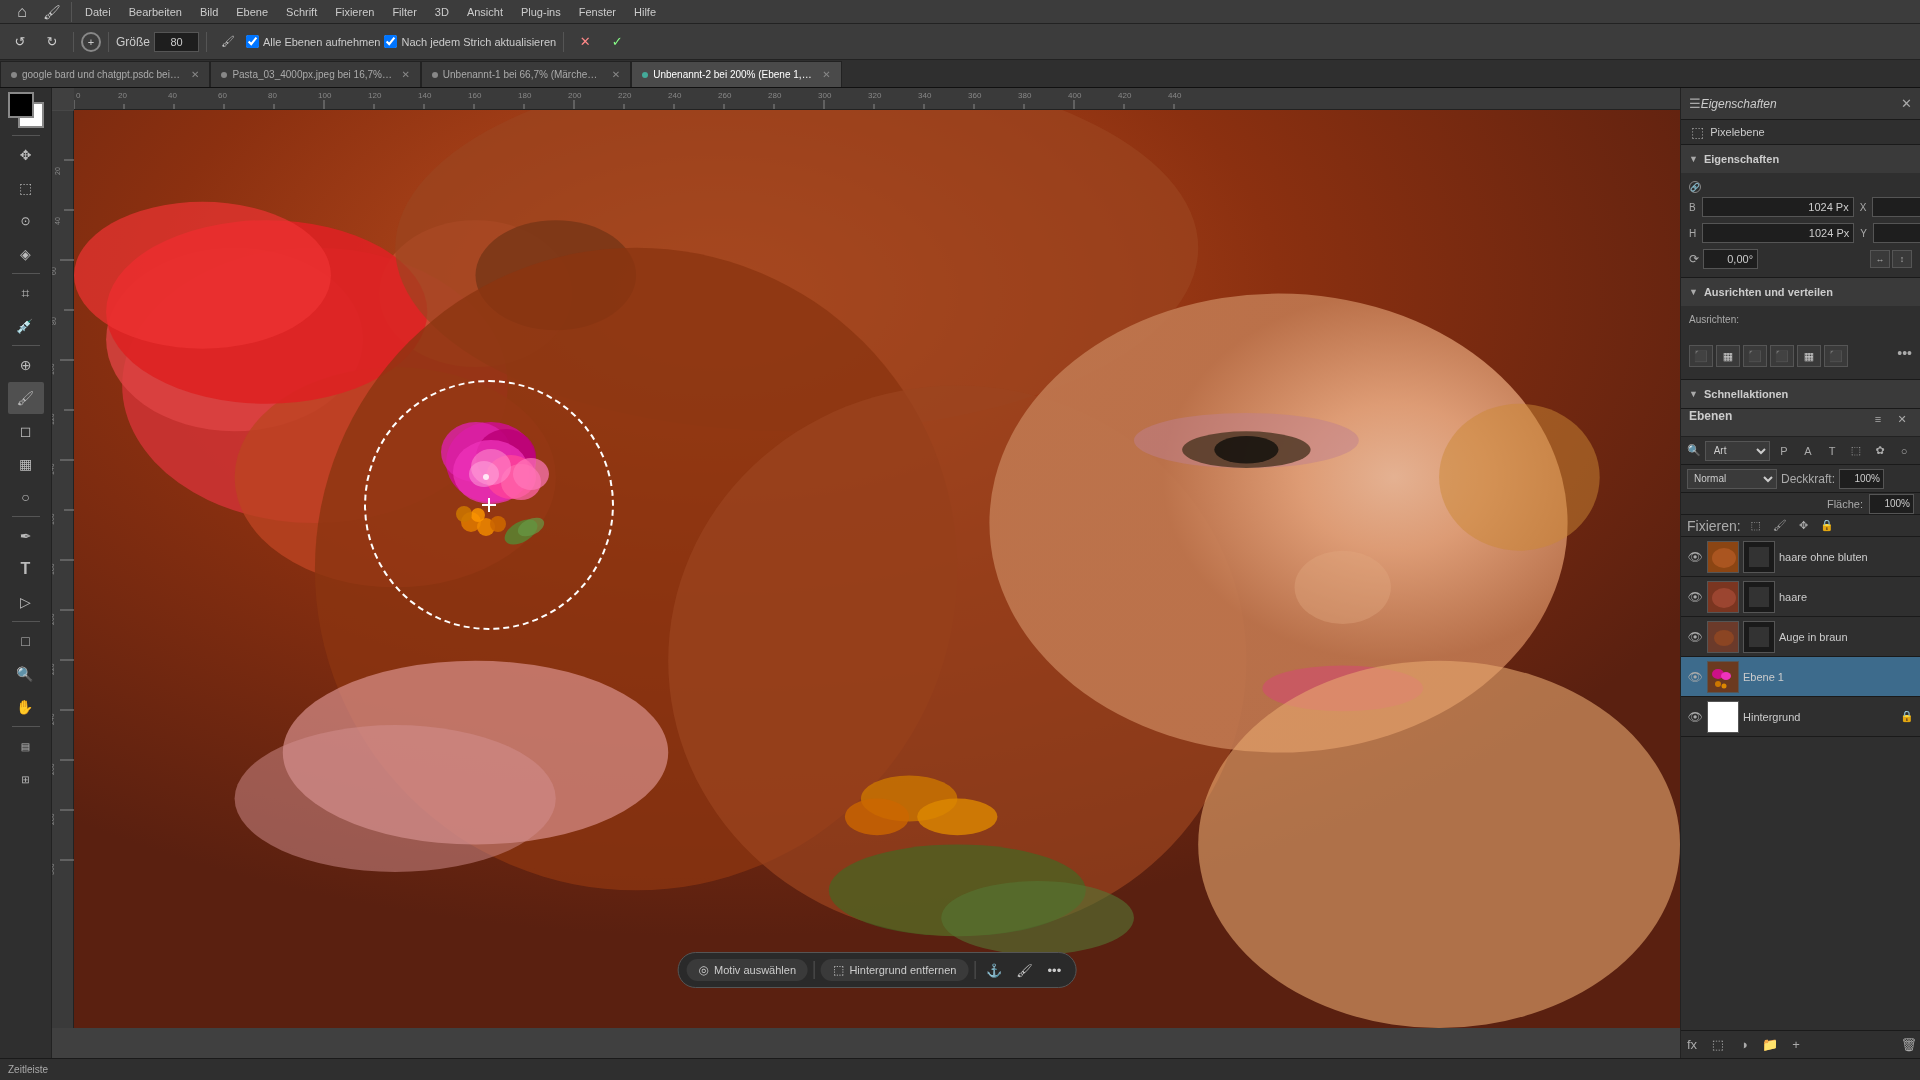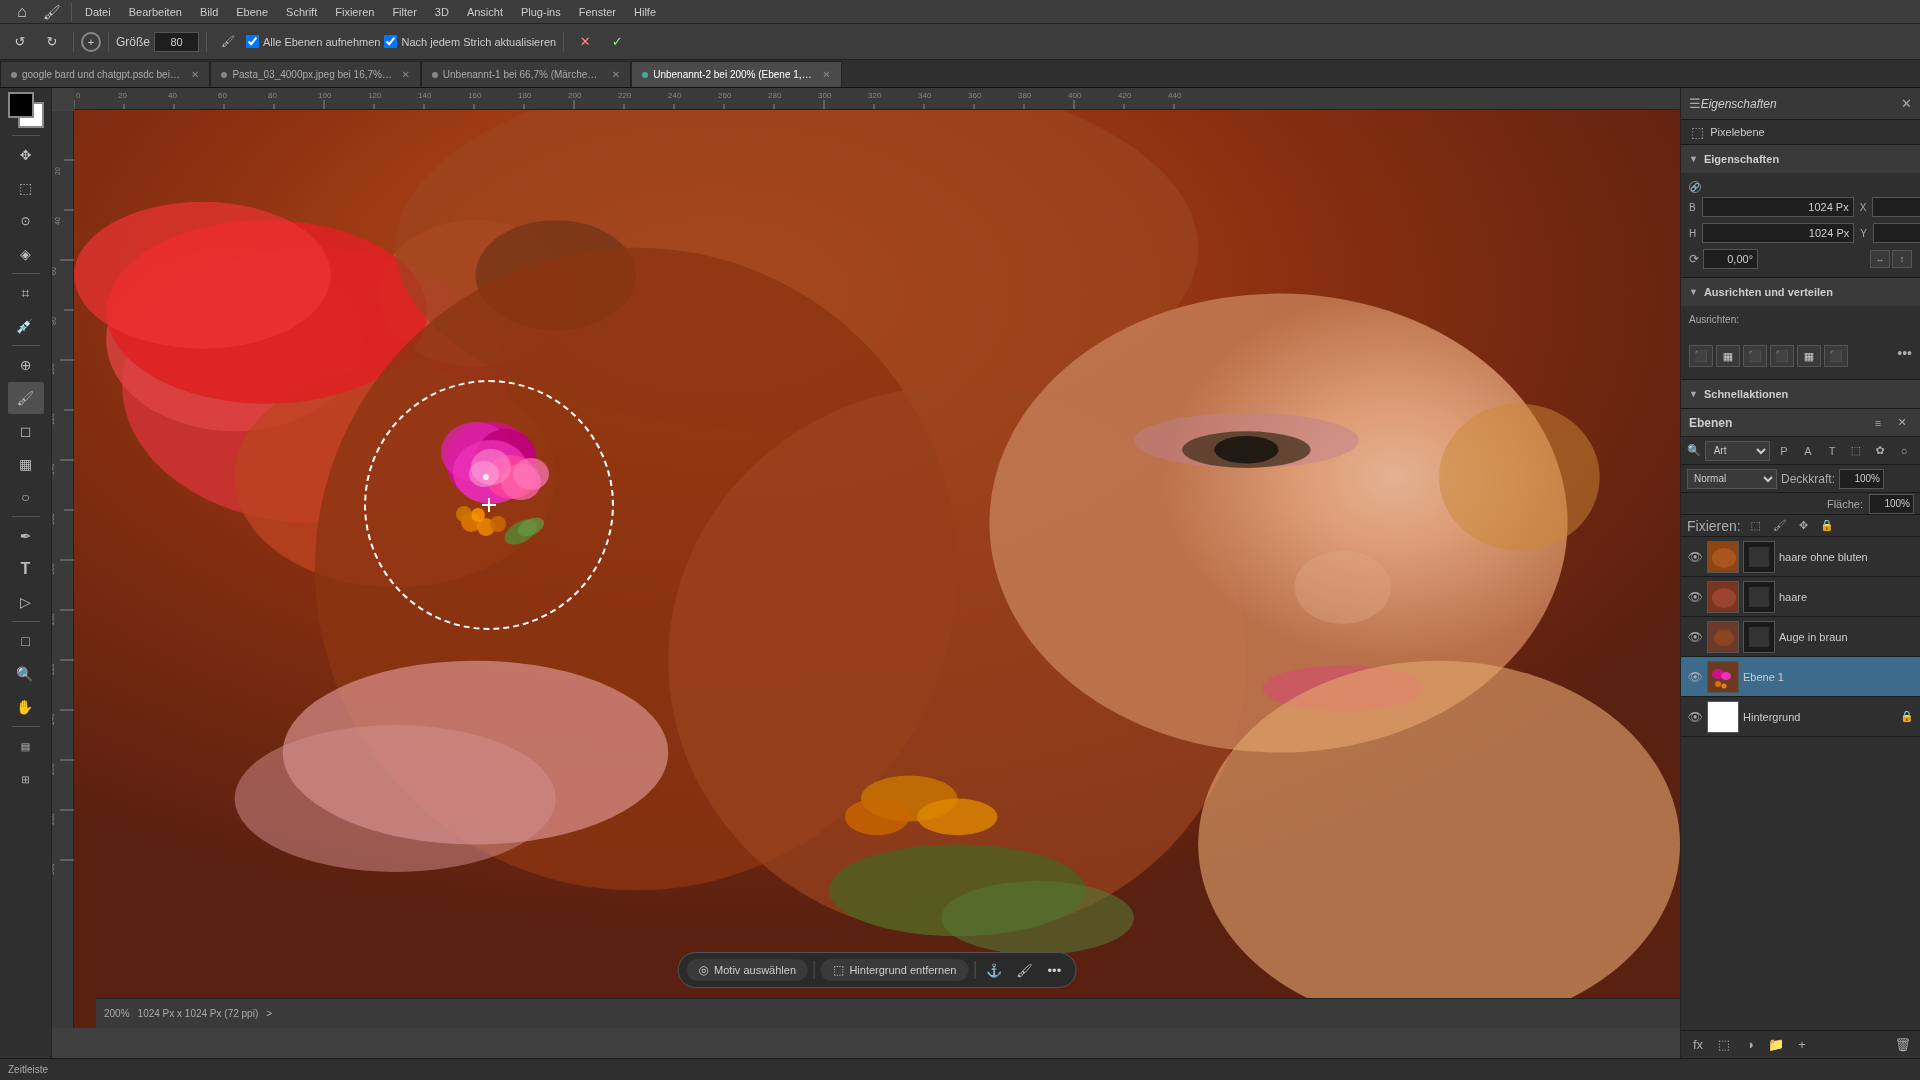--- a/index.html
+++ b/index.html
@@ -175,21 +175,21 @@
     }
 
     .schnell-btn {
       width: 100%; padding: 4px 8px; background: #3a3a3a; border: 1px solid #555;
       color: #ccc; font-size: 11px; cursor: pointer; text-align: center; margin-bottom: 4px;
     }
     .mehr-link { color: #7ab; font-size: 10px; cursor: pointer; text-decoration: underline; }
 
     
     .layers-header-bar {
-      height: 28px; background: #3a3a3a; display: flex; align-items: center;
+      height: 28px; background: #3a3a3a; display: flex; 
       padding: 0 8px; border-bottom: 1px solid #222;
     }
     .layers-title { font-size: 12px; font-weight: bold; color: #ccc; flex: 1; }
     .layers-tools { display: flex; gap: 4px; }
     .layers-tool-btn {
       width: 20px; height: 20px; background: transparent; border: none;
       color: #aaa; cursor: pointer; font-size: 11px; display: flex; align-items: center; justify-content: center;
     }
 
     .layers-filter-bar {
@@ -268,21 +268,21 @@
       background: #fff; border: 2px solid #888; z-index: 1;
     }
 
     
     .thumb-1 { background: linear-gradient(135deg, #8B4513 30%, #a0522d 70%); }
     .thumb-2 { background: linear-gradient(135deg, #7a3520 30%, #9b4a2a 70%); }
     .thumb-3 { background: linear-gradient(135deg, #6b3a2a 30%, #8B4513 70%); }
 
     .layers-bottom-bar {
       height: 28px; background: #2f2f2f; display: flex; align-items: center;
-      padding: 0 6px; gap: 4px; border-top: 1px solid #1a1a1a; margin-top: auto;
+      padding: 0 0; gap: 4px; border-top: 1px solid #1a1a1a; margin-top: auto;
     }
     .lbb-btn {
       width: 22px; height: 22px; background: transparent; border: none;
       color: #aaa; cursor: pointer; font-size: 13px; display: flex; align-items: center; justify-content: center;
       border-radius: 2px;
     }
 
     
     .eigenschaften-header {
       height: 32px; background: #383838; display: flex; align-items: center;
@@ -604,25 +604,20 @@
         <button class="float-btn">
           <span class="float-btn-icon">⬚</span>
           <span>Hintergrund entfernen</span>
         </button>
         <div class="float-sep"></div>
         <button class="float-icon-btn">⚓</button>
         <button class="float-icon-btn">🖌</button>
         <button class="float-icon-btn">•••</button>
       </div>
 
-      <div class="bottom-bar">
-        <span class="bottom-text">200%</span>
-        <span class="bottom-text">1024 Px x 1024 Px (72 ppi)</span>
-        <span class="bottom-text">&gt;</span>
-      </div>
     </div>
   </div>
 
   <div class="right-panels">
 
     <div class="eigenschaften-header">
       <span class="eig-icon">☰</span>
       <span class="eig-title">Eigenschaften</span>
       <span class="eig-icon">✕</span>
     </div>

